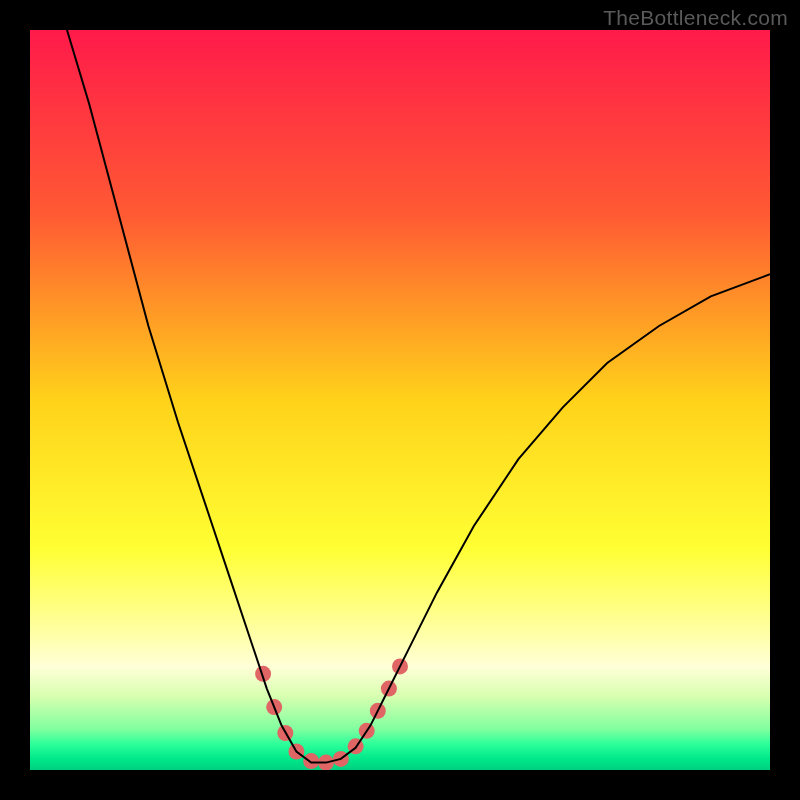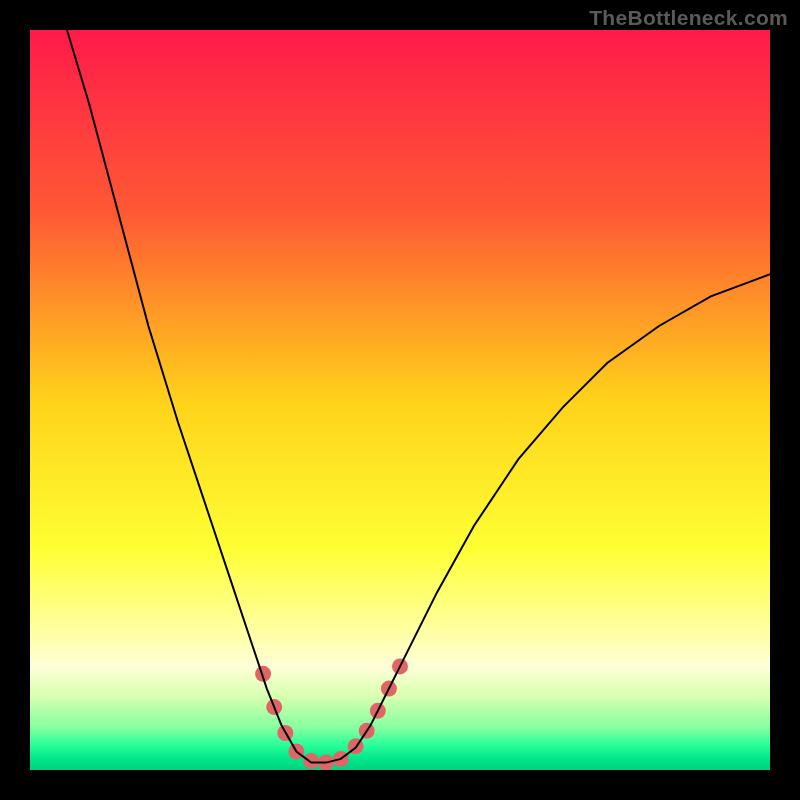--- a/index.html
+++ b/index.html
@@ -17,21 +17,21 @@
     top: 30px;
     width: 740px;
     height: 740px;
   }
   .watermark {
     position: absolute;
     top: 6px;
     right: 12px;
     color: #5a5a5a;
     font-size: 21px;
-    font-weight: 700;
+    font-weight: 400;
     letter-spacing: 0.3px;
   }
 </style>
 </head>
 <body>
 
 <div class="plot-area">
   <svg width="740" height="740" viewBox="0 0 740 740">
     <defs>
       <linearGradient id="bg-grad" x1="0" y1="0" x2="0" y2="1">

